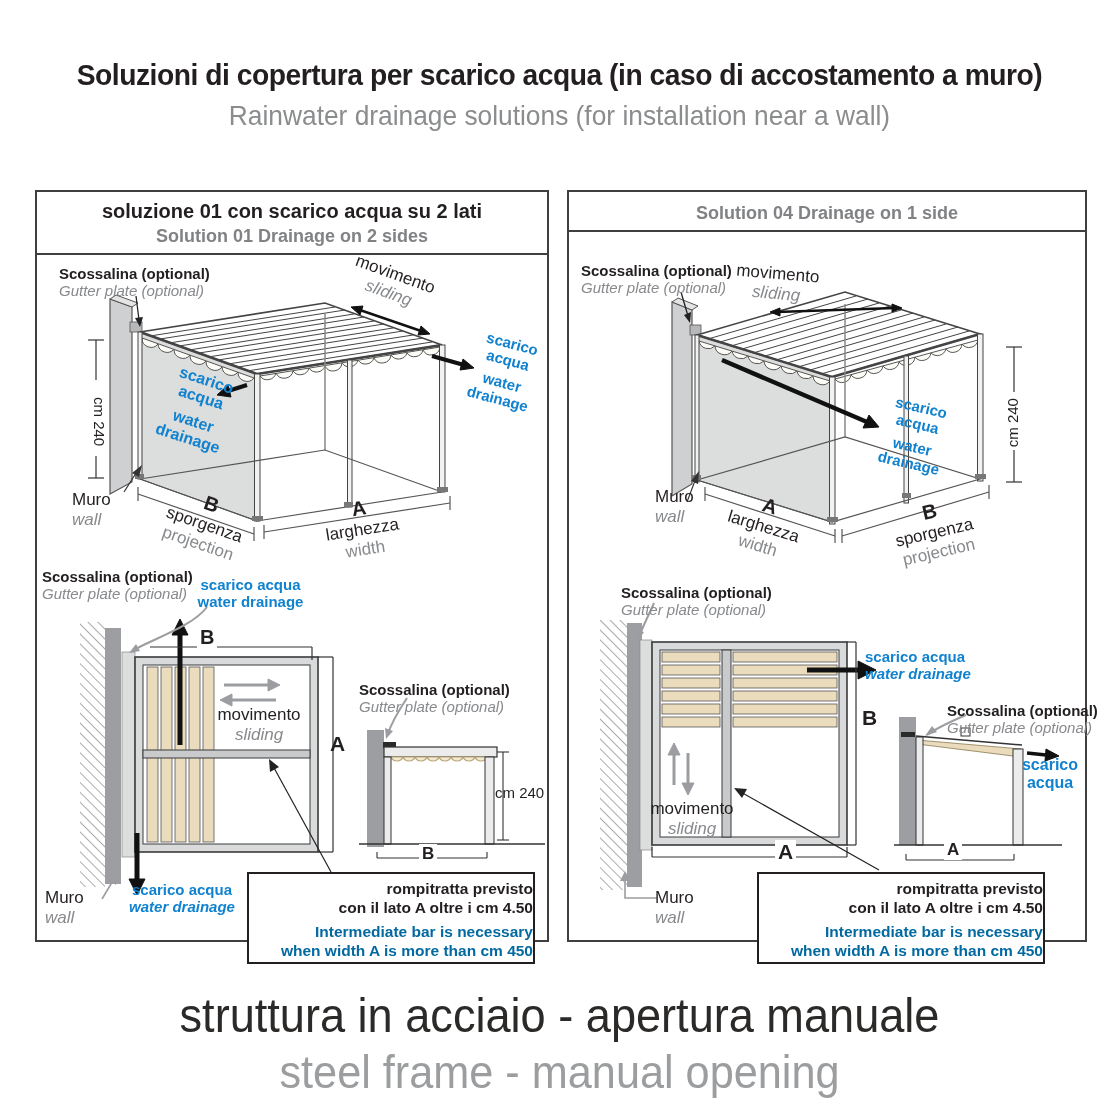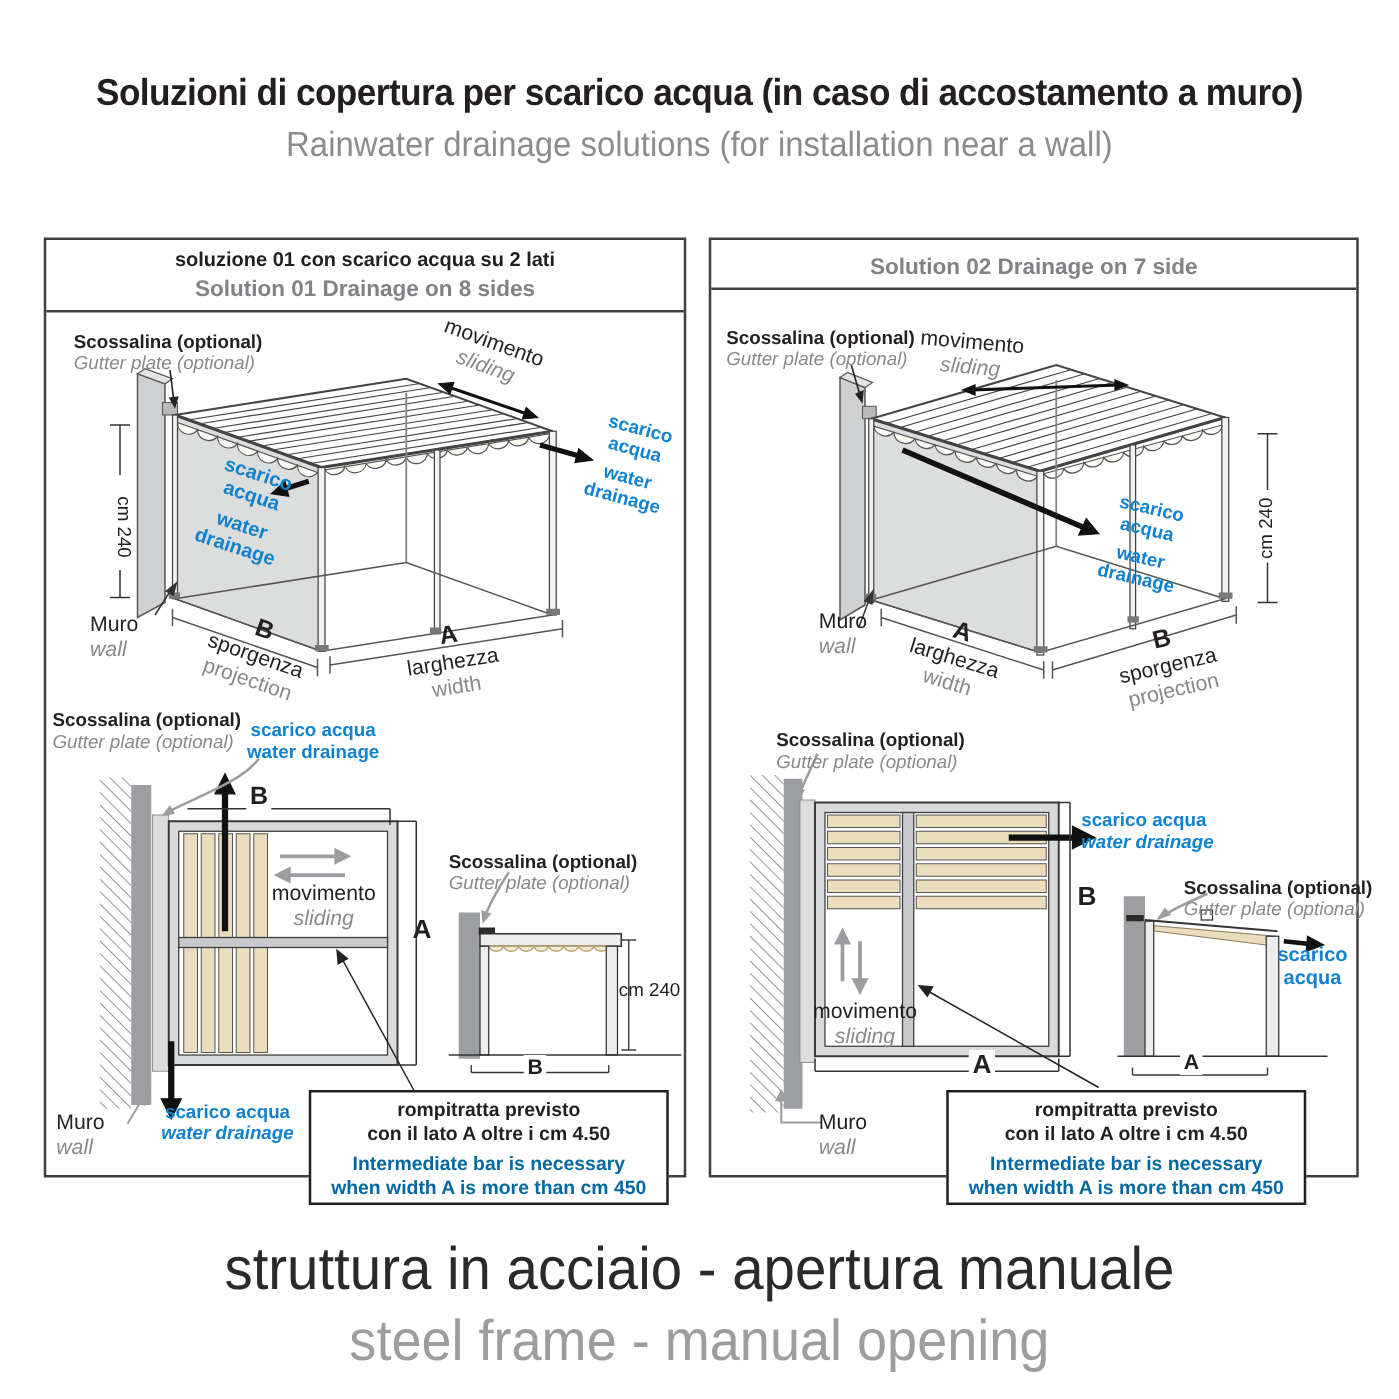--- a/index.html
+++ b/index.html
@@ -9,41 +9,41 @@
   .c{text-align:center}
   .r{text-align:right}
   .bold{font-weight:bold}
   .gray{color:#87898c}
   .ital{font-style:italic}
   .blue{color:#1182cf;font-weight:bold}
   .blk{display:block}
   .wbg{background:#fff;padding:0 3px}
   .panel{position:absolute;border:2px solid #3f3f3f;background:#fff}
   .phead{text-align:center;padding:8px 0 6px;border-bottom:2px solid #3f3f3f}
-  .phead .l1{font-size:16px;font-weight:bold;display:block}
+  .phead .l1{font-size:20px;font-weight:bold;display:block}
   .phead .l2{font-size:18px;font-weight:bold;color:#808285;display:block;margin-top:3px}
-  .note{position:absolute;background:#fff;border:2px solid #231f20;text-align:center;
+  .note{position:absolute;background:#fff;border:2px solid #231f20;text-align:right;
         padding-top:6px;z-index:6;line-height:1.2}
   .note span{display:block;font-size:15.5px;font-weight:bold}
   .note .nen{color:#0369a1}
   .note .gap{height:6px}
   svg{position:absolute;overflow:visible}
   .squeeze{transform:scaleX(0.94);transform-origin:50% 50%}
 </style>
 </head>
 <body>
 
 <div class="L squeeze bold c" style="left:0;top:58px;width:1119px;font-size:30px;letter-spacing:-0.5px">Soluzioni di copertura per scarico acqua (in caso di accostamento a muro)</div>
 <div class="L squeeze c" style="left:0;top:100px;width:1119px;font-size:28px;color:#8a8c8e">Rainwater drainage solutions (for installation near a wall)</div>
 
 <div class="panel" id="panel1" style="left:35px;top:190px;width:510px;height:748px">
 
   <div class="phead">
     <span class="l1">soluzione 01 con scarico acqua su 2 lati</span>
-    <span class="l2">Solution 01 Drainage on 8 sides</span>
+    <span class="l2">Solution 01 Drainage on 2 sides</span>
   </div>
 
   <svg style="left:5px;top:62px" width="500" height="330" viewBox="0 0 500 330">
     <g>
       <polygon points="68,45 90,53 90,228 68,240" fill="#cfd0d1" stroke="#555" stroke-width="1.2"></polygon>
       <polygon points="68,45 90,53 96,49 74,41" fill="#e4e4e4" stroke="#555" stroke-width="1"></polygon>
       <rect x="88" y="68" width="12" height="10" fill="#b7b8ba" stroke="#555" stroke-width="0.8"></rect>
     </g>
     <g>
       <polygon points="98,78 215,120 215,267 98,225" fill="#dcdddd" stroke="#555" stroke-width="1"></polygon>
@@ -271,21 +271,21 @@
     <span>con il lato A oltre i cm 4.50</span>
     <span class="gap"></span>
     <span class="nen">Intermediate bar is necessary</span>
     <span class="nen">when width A is more than cm 450</span>
   </div>
 </div>
 
 <div class="panel" id="panel2" style="left:567px;top:190px;width:516px;height:748px">
 
   <div class="phead">
-    <span class="l2">Solution 02 Drainage on 7 side</span>
+    <span class="l2">Solution 04 Drainage on 1 side</span>
   </div>
 
   <svg style="left:8px;top:60px" width="502" height="330" viewBox="0 0 502 330">
     <g>
       <polygon points="95,50 115,58 115,232 95,244" fill="#cfd0d1" stroke="#555" stroke-width="1.2"></polygon>
       <polygon points="95,50 115,58 121,54 101,46" fill="#e4e4e4" stroke="#555" stroke-width="1"></polygon>
       <rect x="113" y="73" width="11" height="10" fill="#b7b8ba" stroke="#555" stroke-width="0.8"></rect>
     </g>
     <g>
       <polygon points="120,83 255,125 255,270 120,228" fill="#dcdddd" stroke="#555" stroke-width="1"></polygon>

